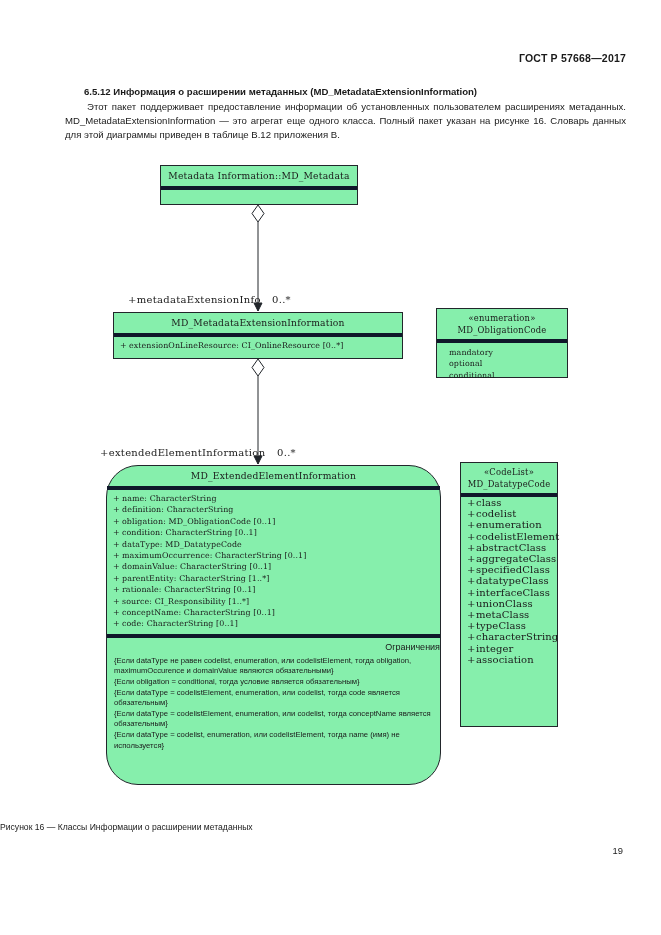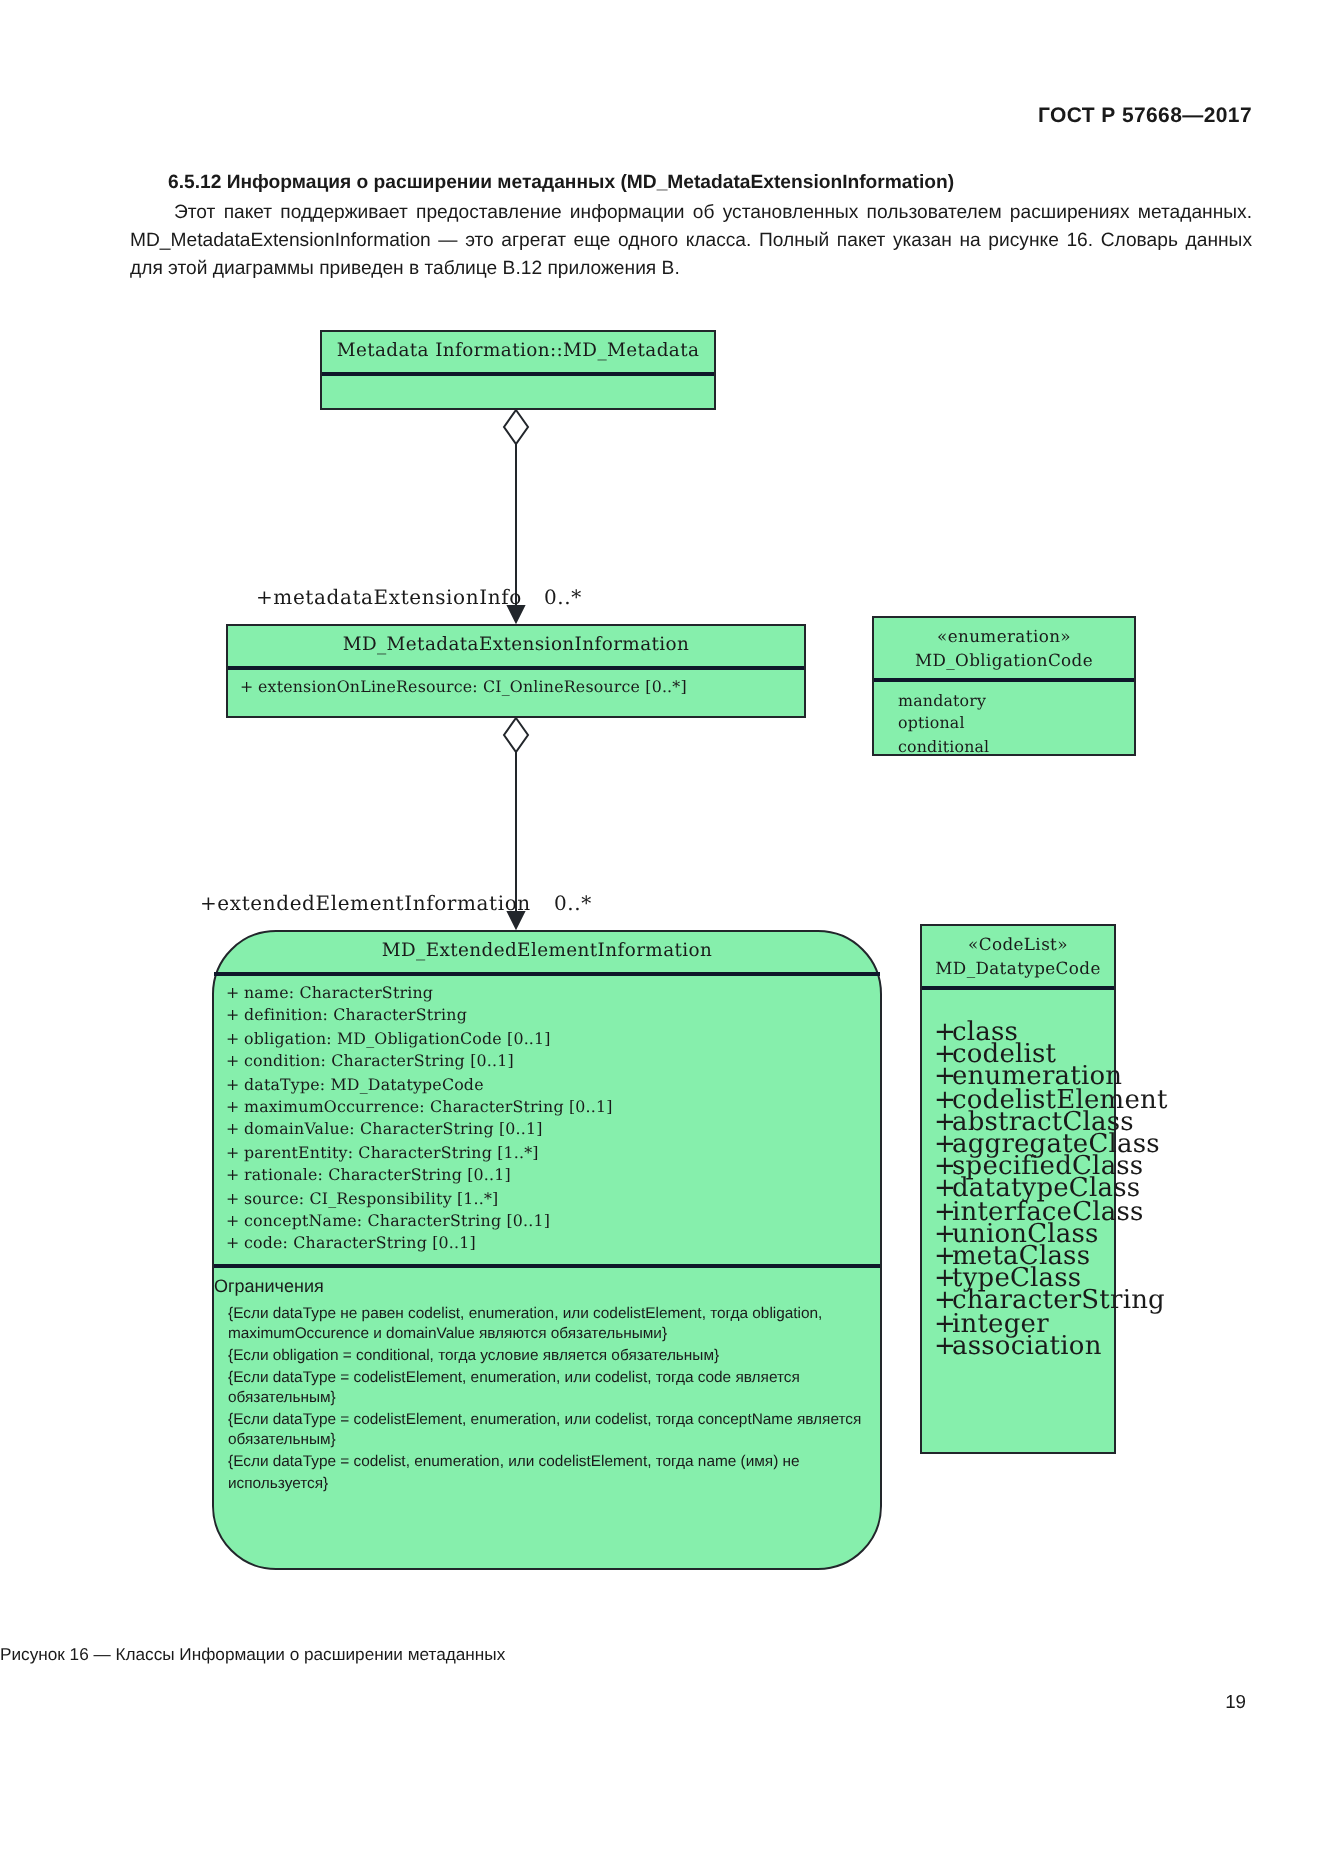--- a/index.html
+++ b/index.html
@@ -66,21 +66,21 @@
   }
   .uml-name {
     text-align: center;
     font-family: "DejaVu Serif", serif;
     font-size: 9.2px;
     padding: 4px 4px 4px 4px;
     letter-spacing: .2px;
     line-height: 12px;
   }
   .uml-divider {
-    border-top: 2px solid #0f172a;
+    border-top: 4px solid #0f172a;
   }
   .uml-attrs {
     font-family: "DejaVu Serif", serif;
     font-size: 7.9px;
     line-height: 11.4px;
     padding: 3px 0 4px 0;
     letter-spacing: .1px;
   }
   .uml-attrs .row {
     white-space: nowrap;
@@ -131,26 +131,26 @@
   #box-obligation-code .uml-attrs .row { padding-left: 12px; }
 
   
   #box-datatype-code {
     left: 460px;
     top: 462px;
     width: 98px;
     height: 265px;
   }
   #box-datatype-code .uml-name { font-size: 8.4px; padding: 3px 2px; }
-  #box-datatype-code .uml-attrs { font-size: 13px; line-height: 11.2px; padding: 16px 0; }
+  #box-datatype-code .uml-attrs { font-size: 10px; line-height: 11.2px; padding: 0 0; }
   #box-datatype-code .uml-attrs .row { padding-left: 6px; }
 
   
   .constraints-title {
-    text-align: left;
+    text-align: right;
     font-family: "Liberation Sans", sans-serif;
     font-size: 9px;
     padding: 4px 0 3px 0;
   }
   .constraints-body {
     font-family: "Liberation Sans", sans-serif;
     font-size: 7.7px;
     line-height: 10.6px;
     padding: 1px 7px 5px 7px;
   }

